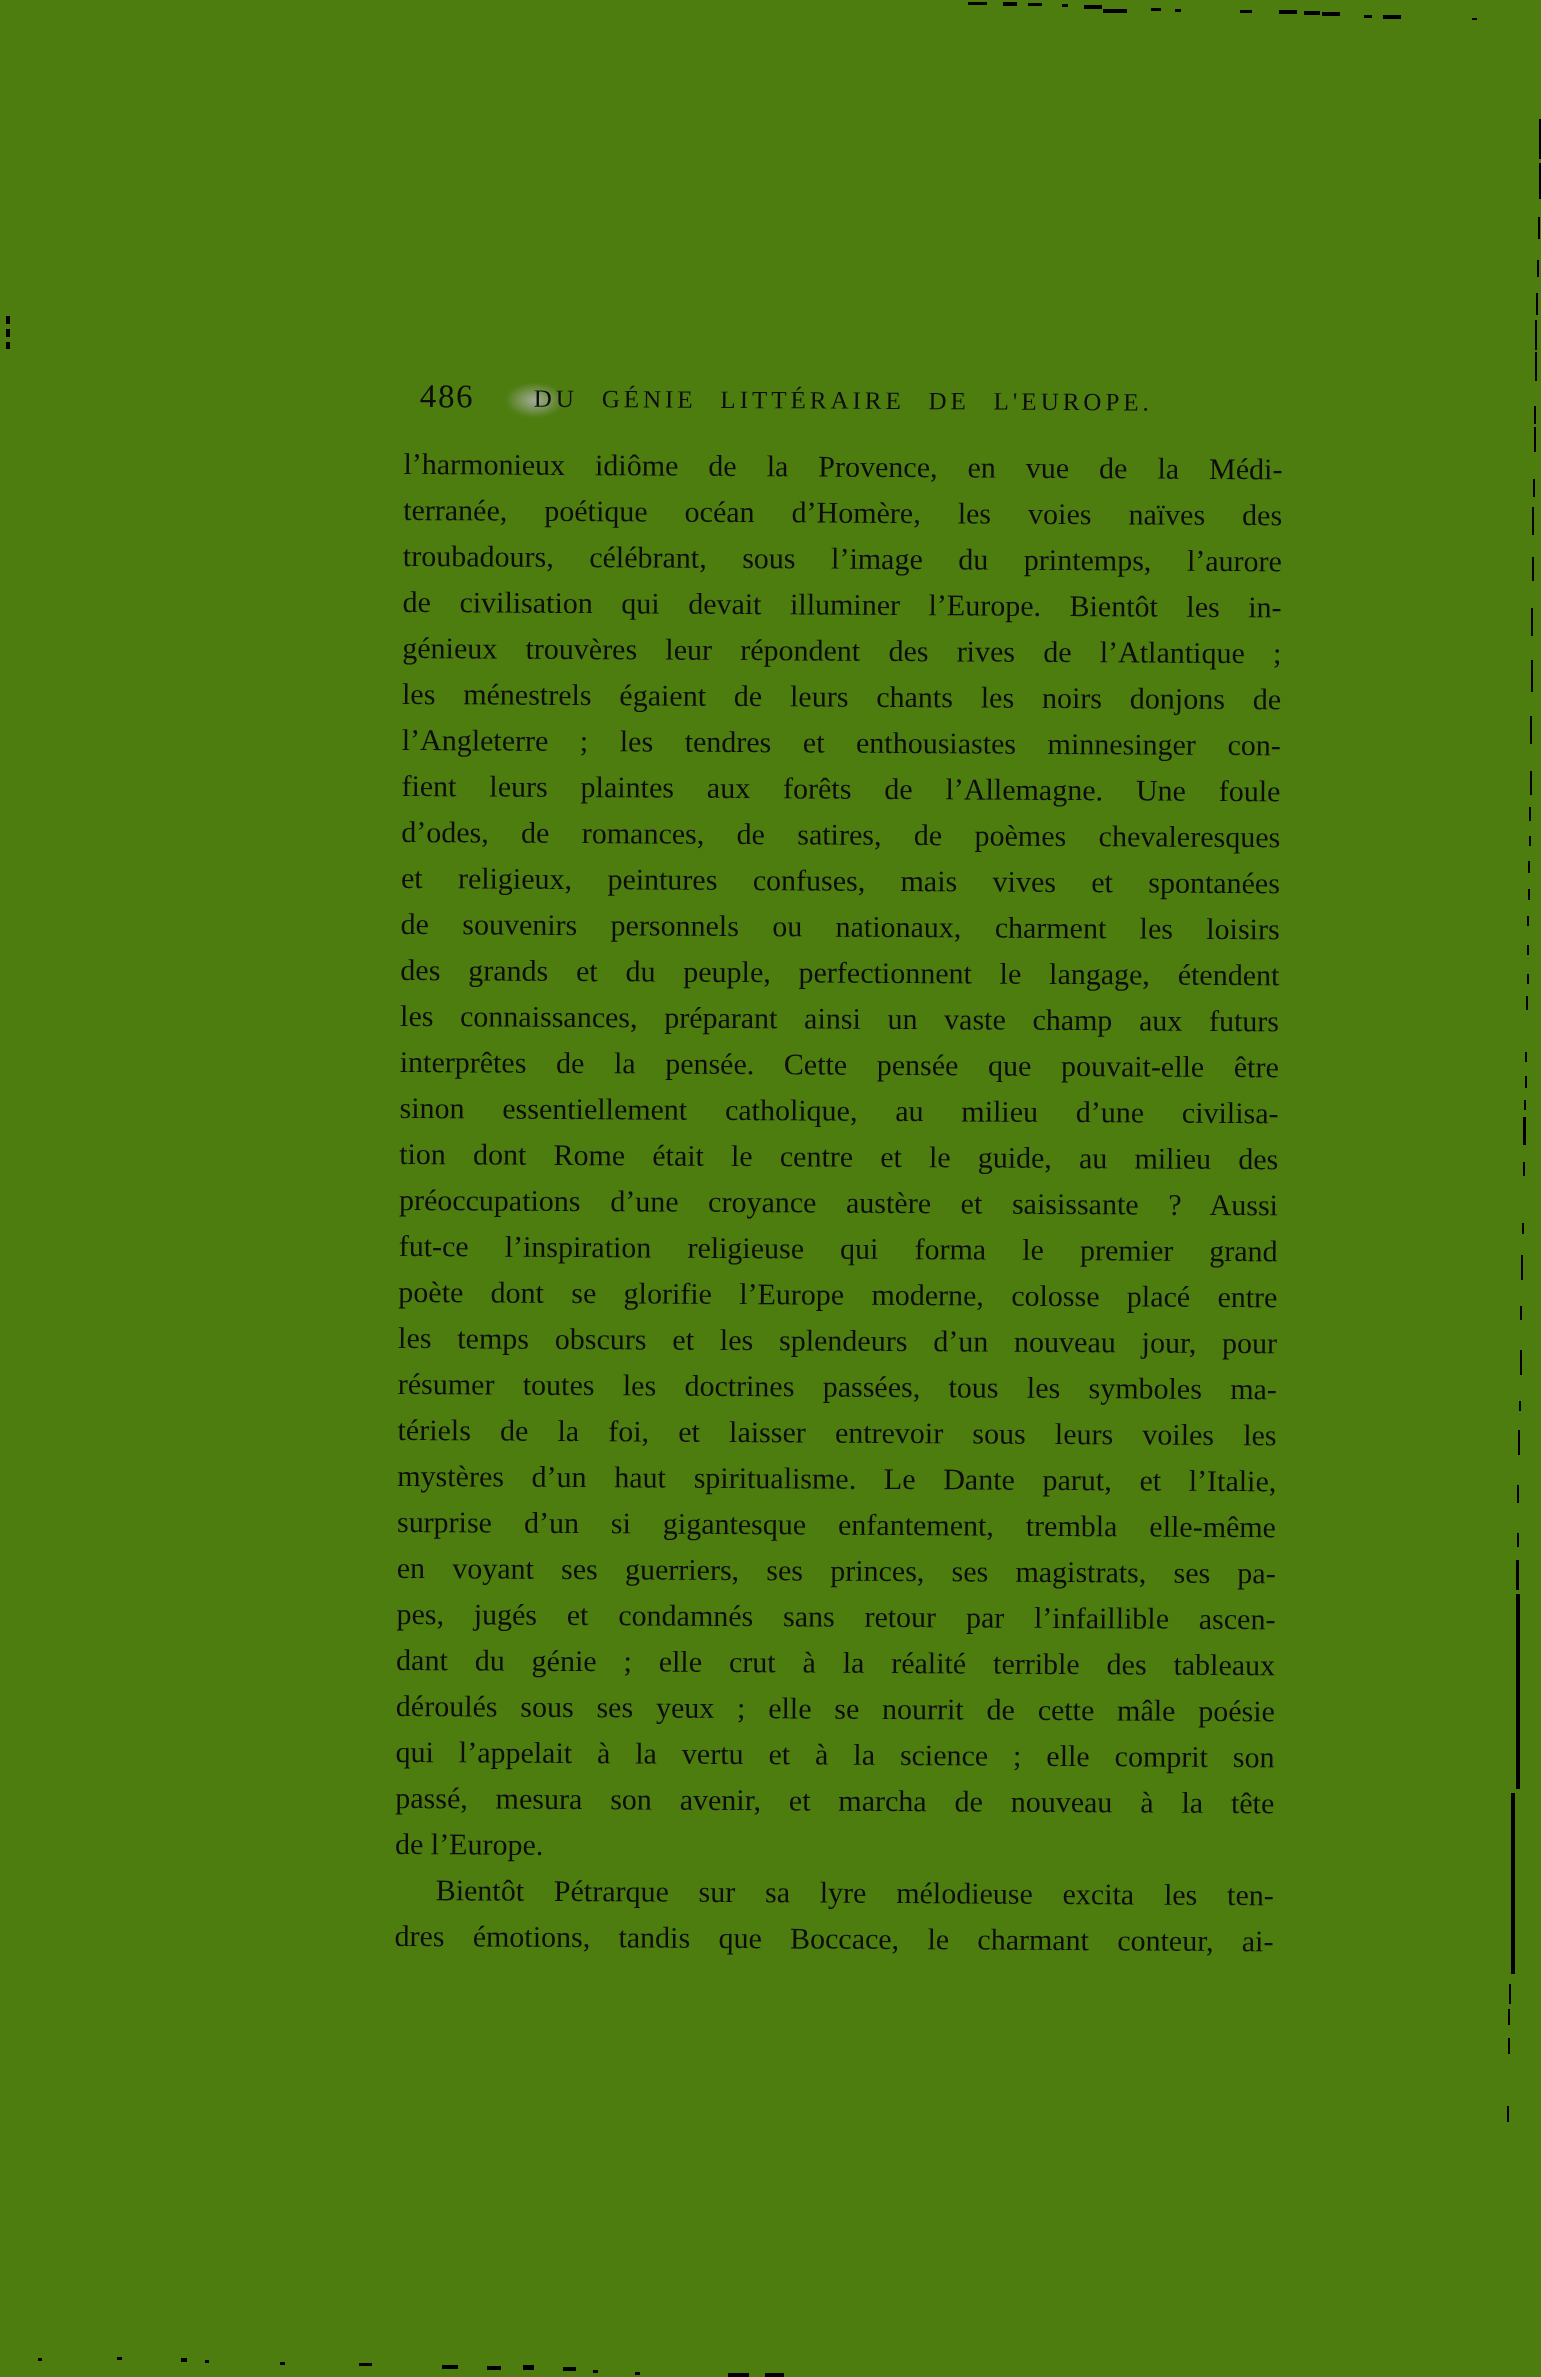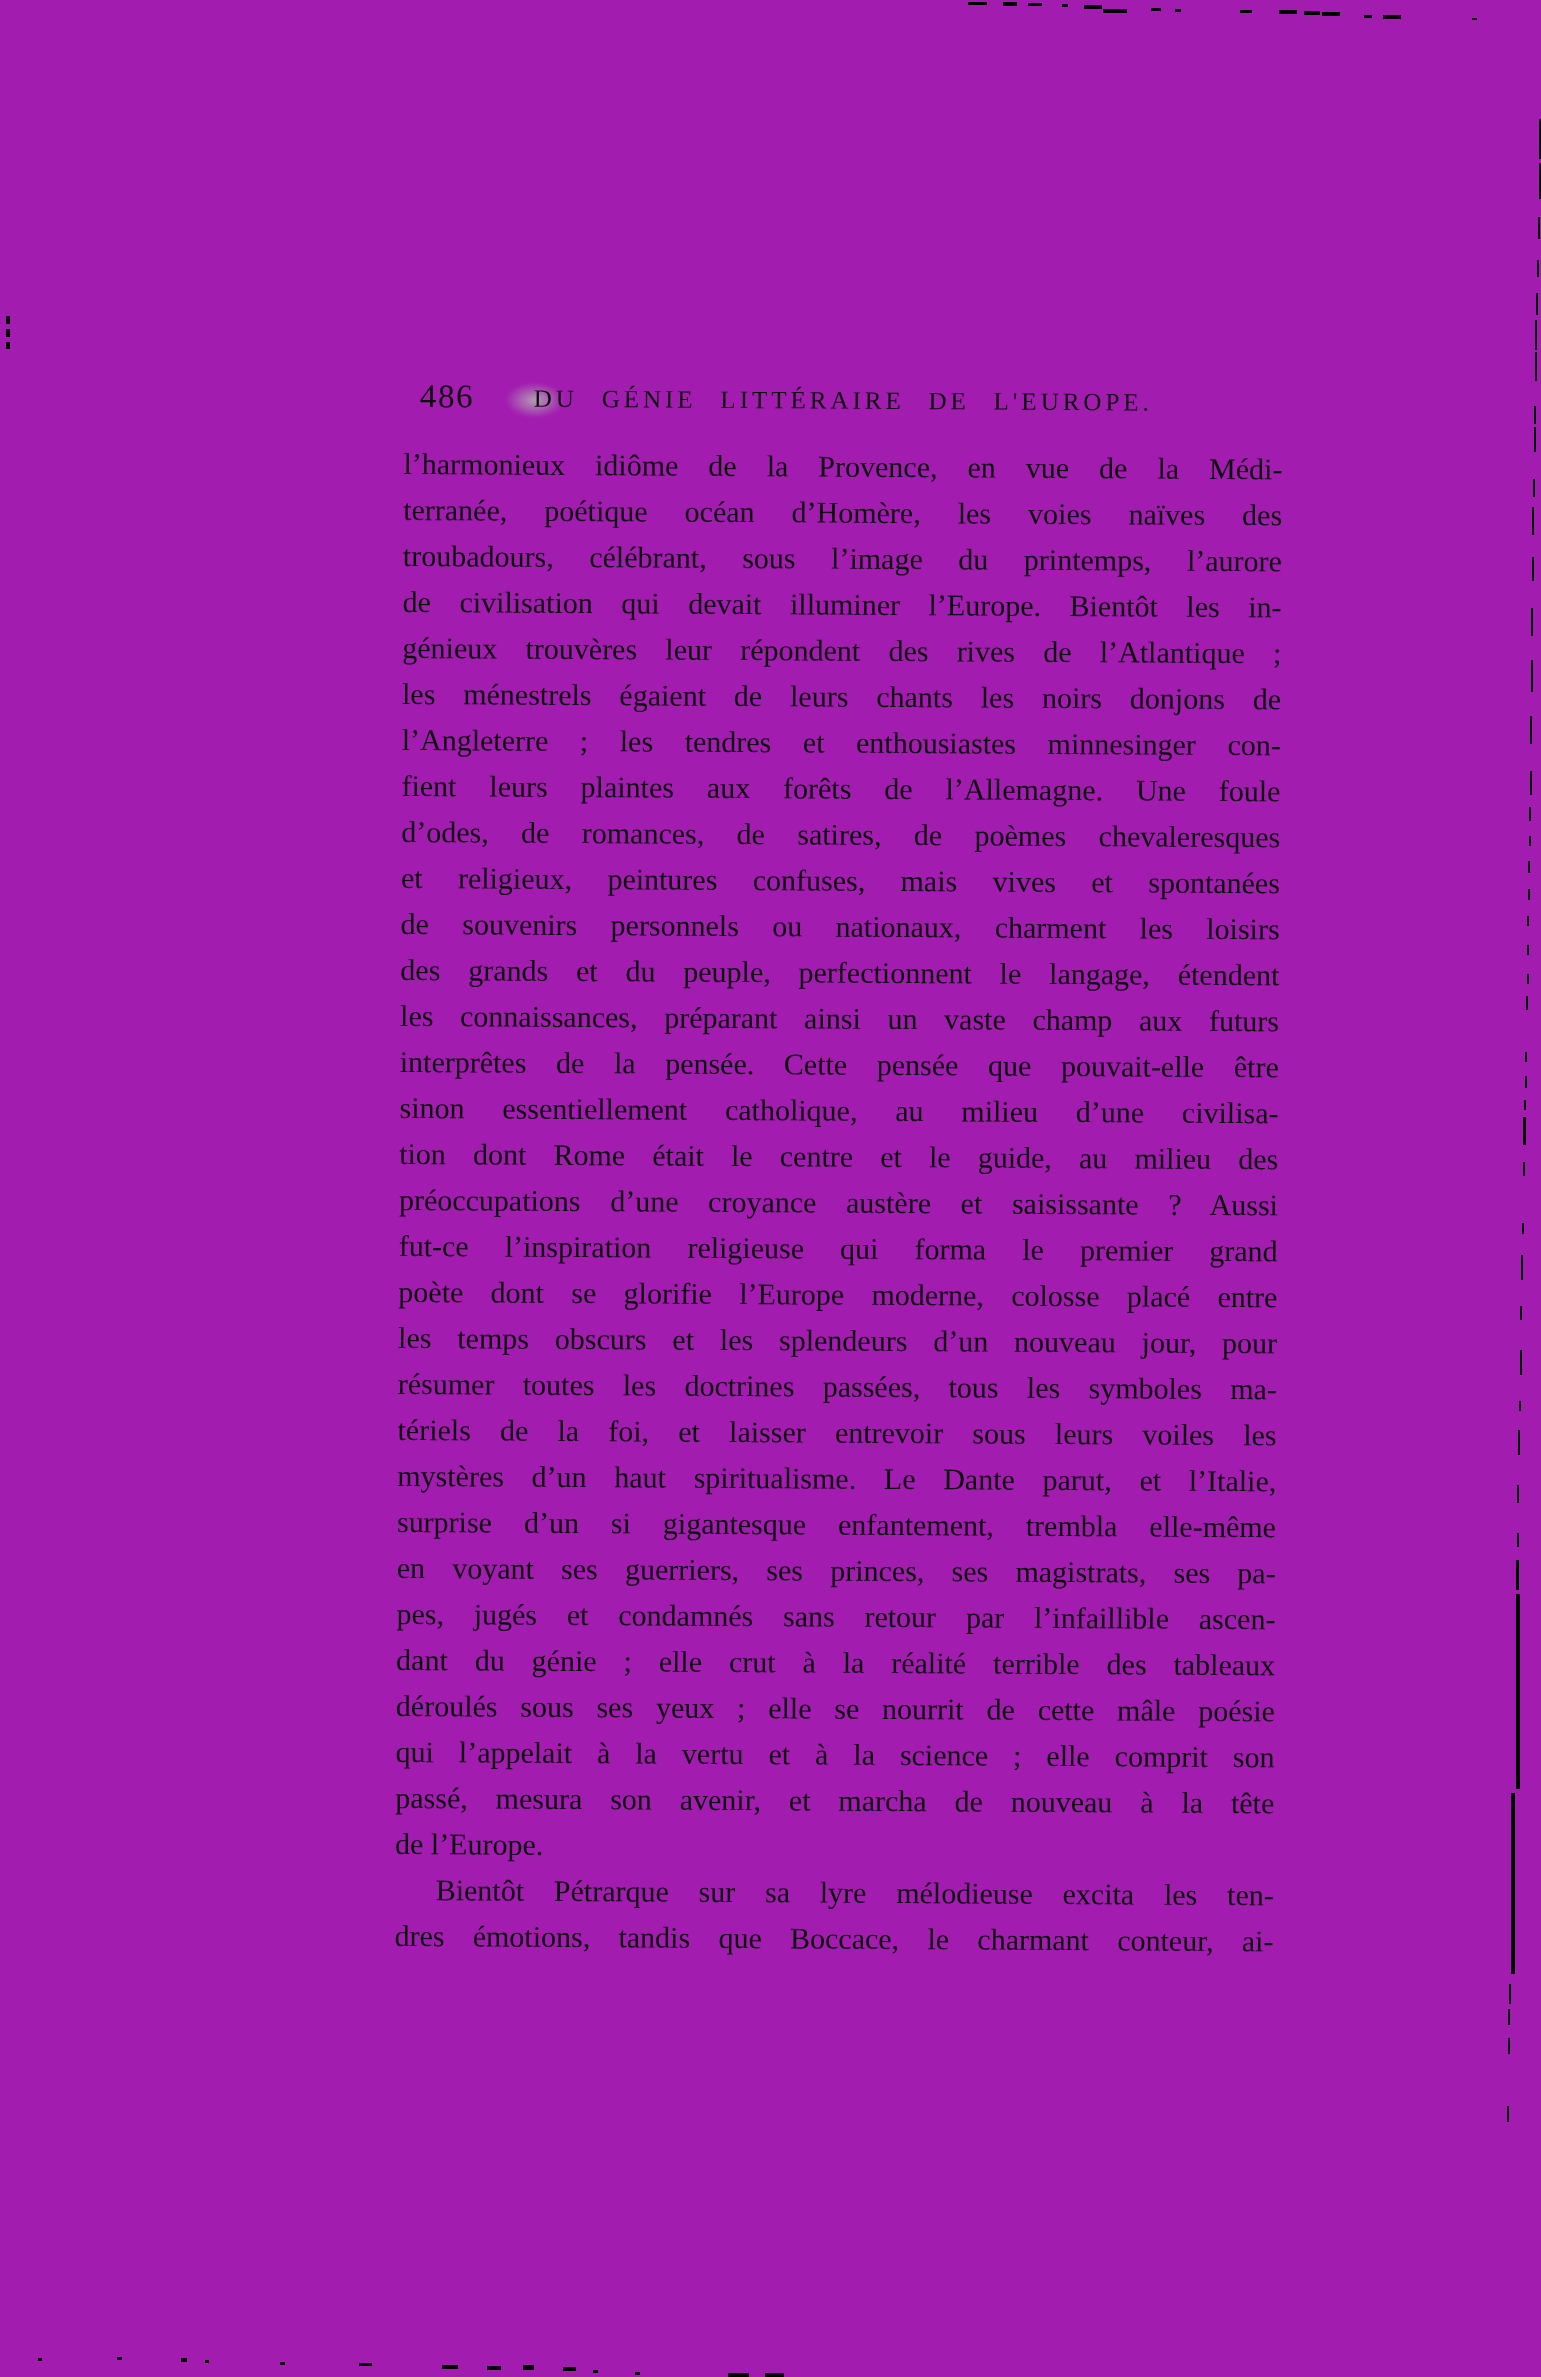--- a/index.html
+++ b/index.html
@@ -44,21 +44,21 @@
     text-align:justify;
     text-align-last:justify;
   }
   .line.left{text-align-last:left;}
   .line.indent{text-indent:41px;}
   .mark{position:absolute;background:#000;}
 </style>
 </head>
 <body>
 
-<div class="page" style="background: #a21caf;">
+<div class="page" style="background: #4d7c0f;">
 
   <div>
       <div class="mark" style="left: 1539px; top: 119px; width: 2.4px; height: 40px; background: rgb(0, 0, 0);"></div>
       <div class="mark" style="left: 1539px; top: 163px; width: 2.4px; height: 36px; background: rgb(0, 0, 0);"></div>
       <div class="mark" style="left: 1538px; top: 217px; width: 2.4px; height: 21.5px; background: rgb(0, 0, 0);"></div>
       <div class="mark" style="left: 1537px; top: 260px; width: 2.4px; height: 16.7px; background: rgb(0, 0, 0);"></div>
       <div class="mark" style="left: 1536px; top: 293px; width: 2.4px; height: 21.5px; background: rgb(0, 0, 0);"></div>
       <div class="mark" style="left: 1535px; top: 320px; width: 2.4px; height: 30px; background: rgb(0, 0, 0);"></div>
       <div class="mark" style="left: 1535px; top: 352px; width: 2.4px; height: 29px; background: rgb(0, 0, 0);"></div>
       <div class="mark" style="left: 1534px; top: 406px; width: 2.4px; height: 17.5px; background: rgb(0, 0, 0);"></div>

